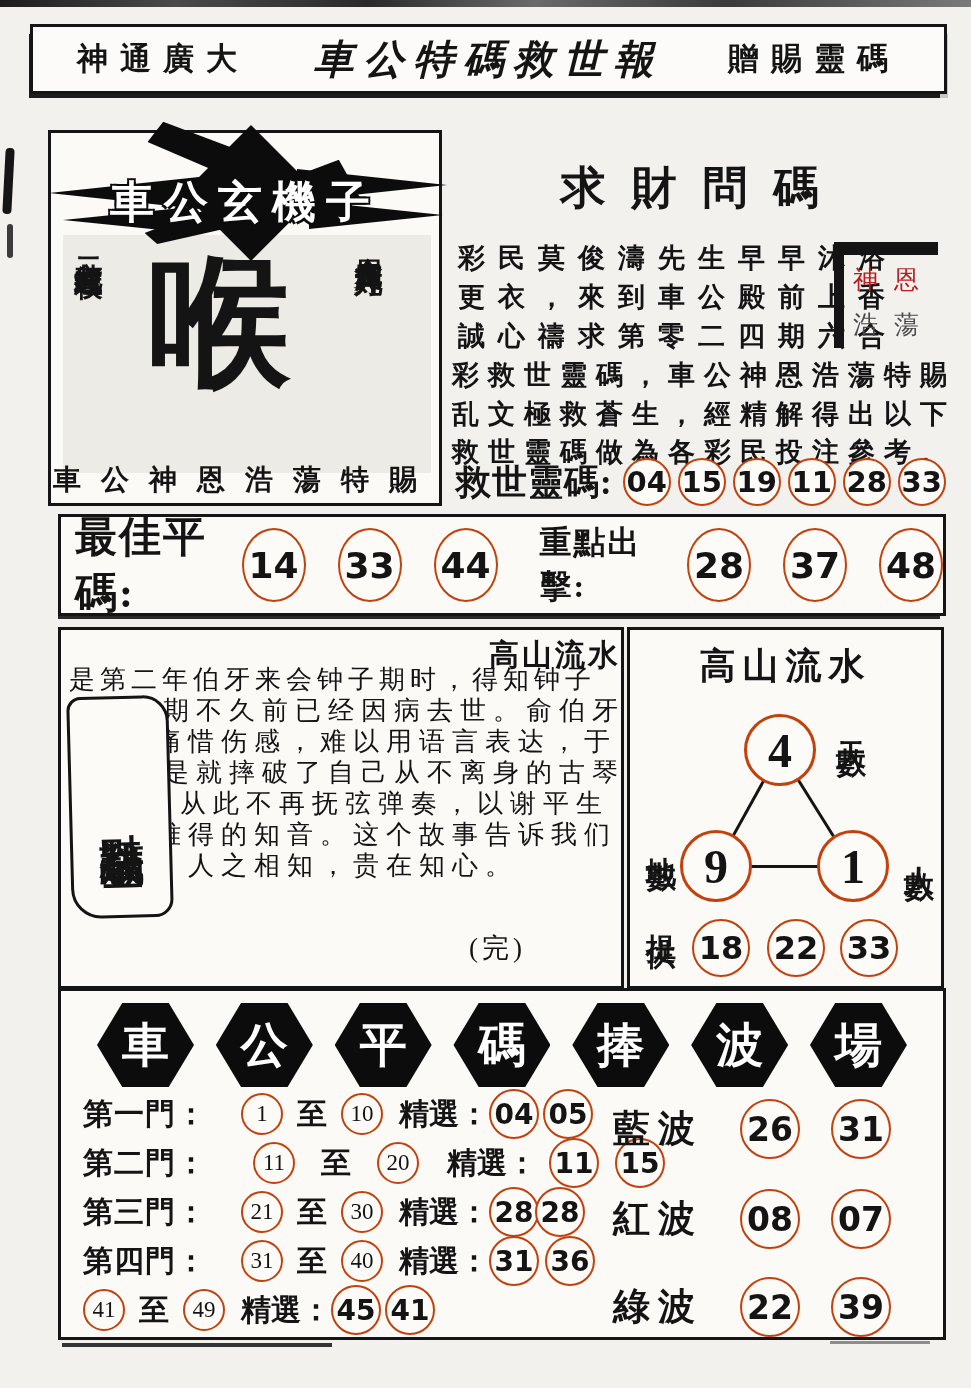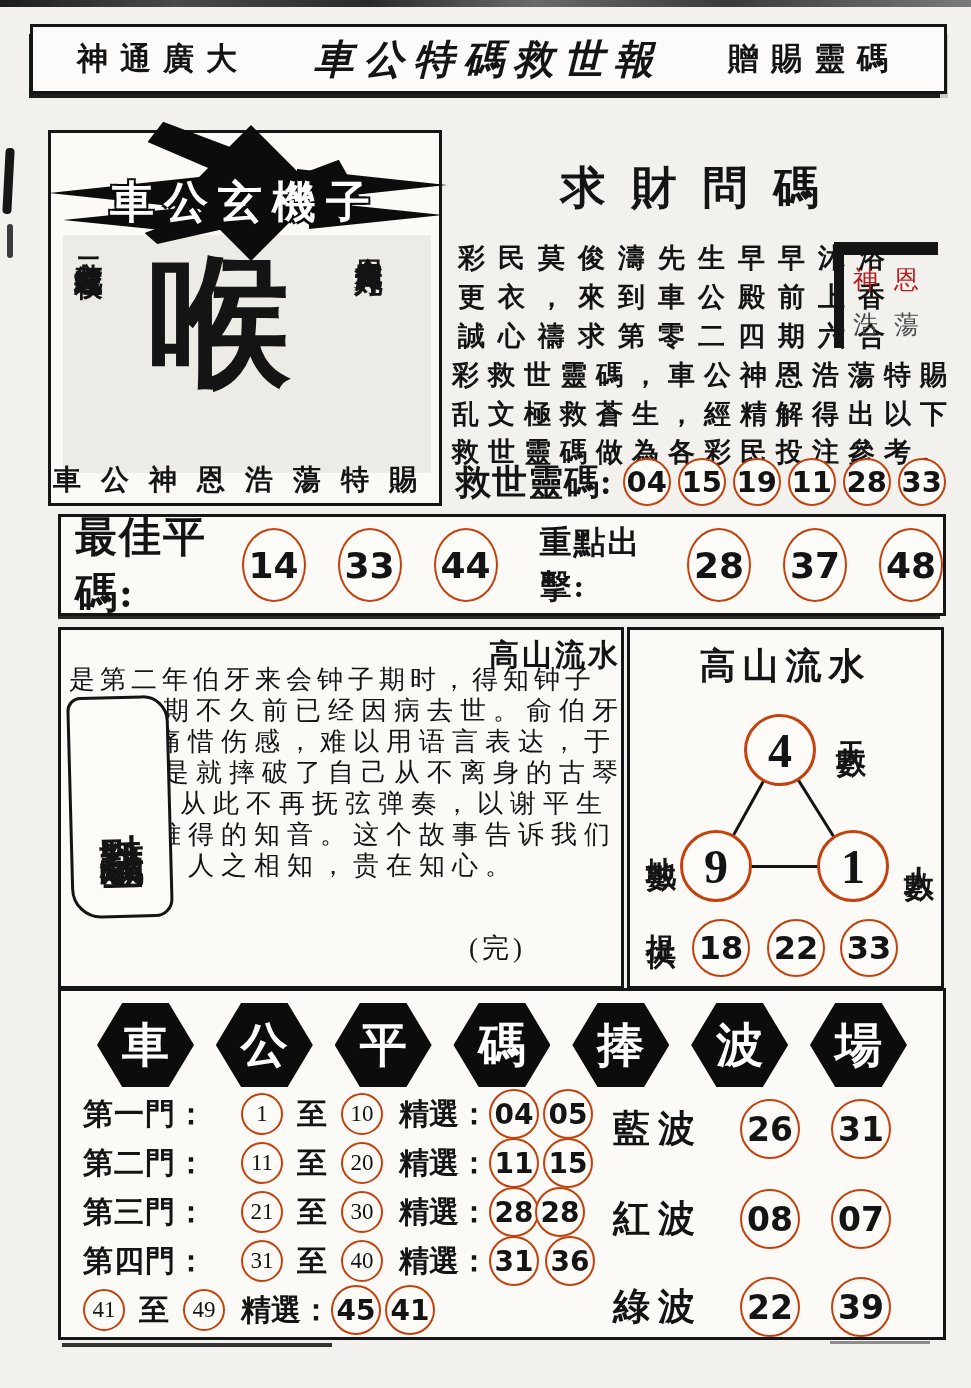--- a/index.html
+++ b/index.html
@@ -169,21 +169,21 @@
 
     <div class="gate-row" style="top:99px;">
       <span class="gate-label">第一門：</span>
       <span class="circ c42">1</span>
       <span class="gate-word" style="margin:0 14px;">至</span>
       <span class="circ c42">10</span>
       <span class="gate-word" style="margin-left:16px;">精選：</span>
       <span class="circ c50 num">04</span>
       <span class="circ c50 num" style="margin-left:4px;">05</span>
     </div>
-    <div class="gate-row" style="top:148px;">
+    <div class="gate-row" style="top:148px;gap:12px;">
       <span class="gate-label">第二門：</span>
       <span class="circ c42">11</span>
       <span class="gate-word" style="margin:0 14px;">至</span>
       <span class="circ c42">20</span>
       <span class="gate-word" style="margin-left:16px;">精選：</span>
       <span class="circ c50 num">11</span>
       <span class="circ c50 num" style="margin-left:4px;">15</span>
     </div>
     <div class="gate-row" style="top:197px;">
       <span class="gate-label">第三門：</span>

